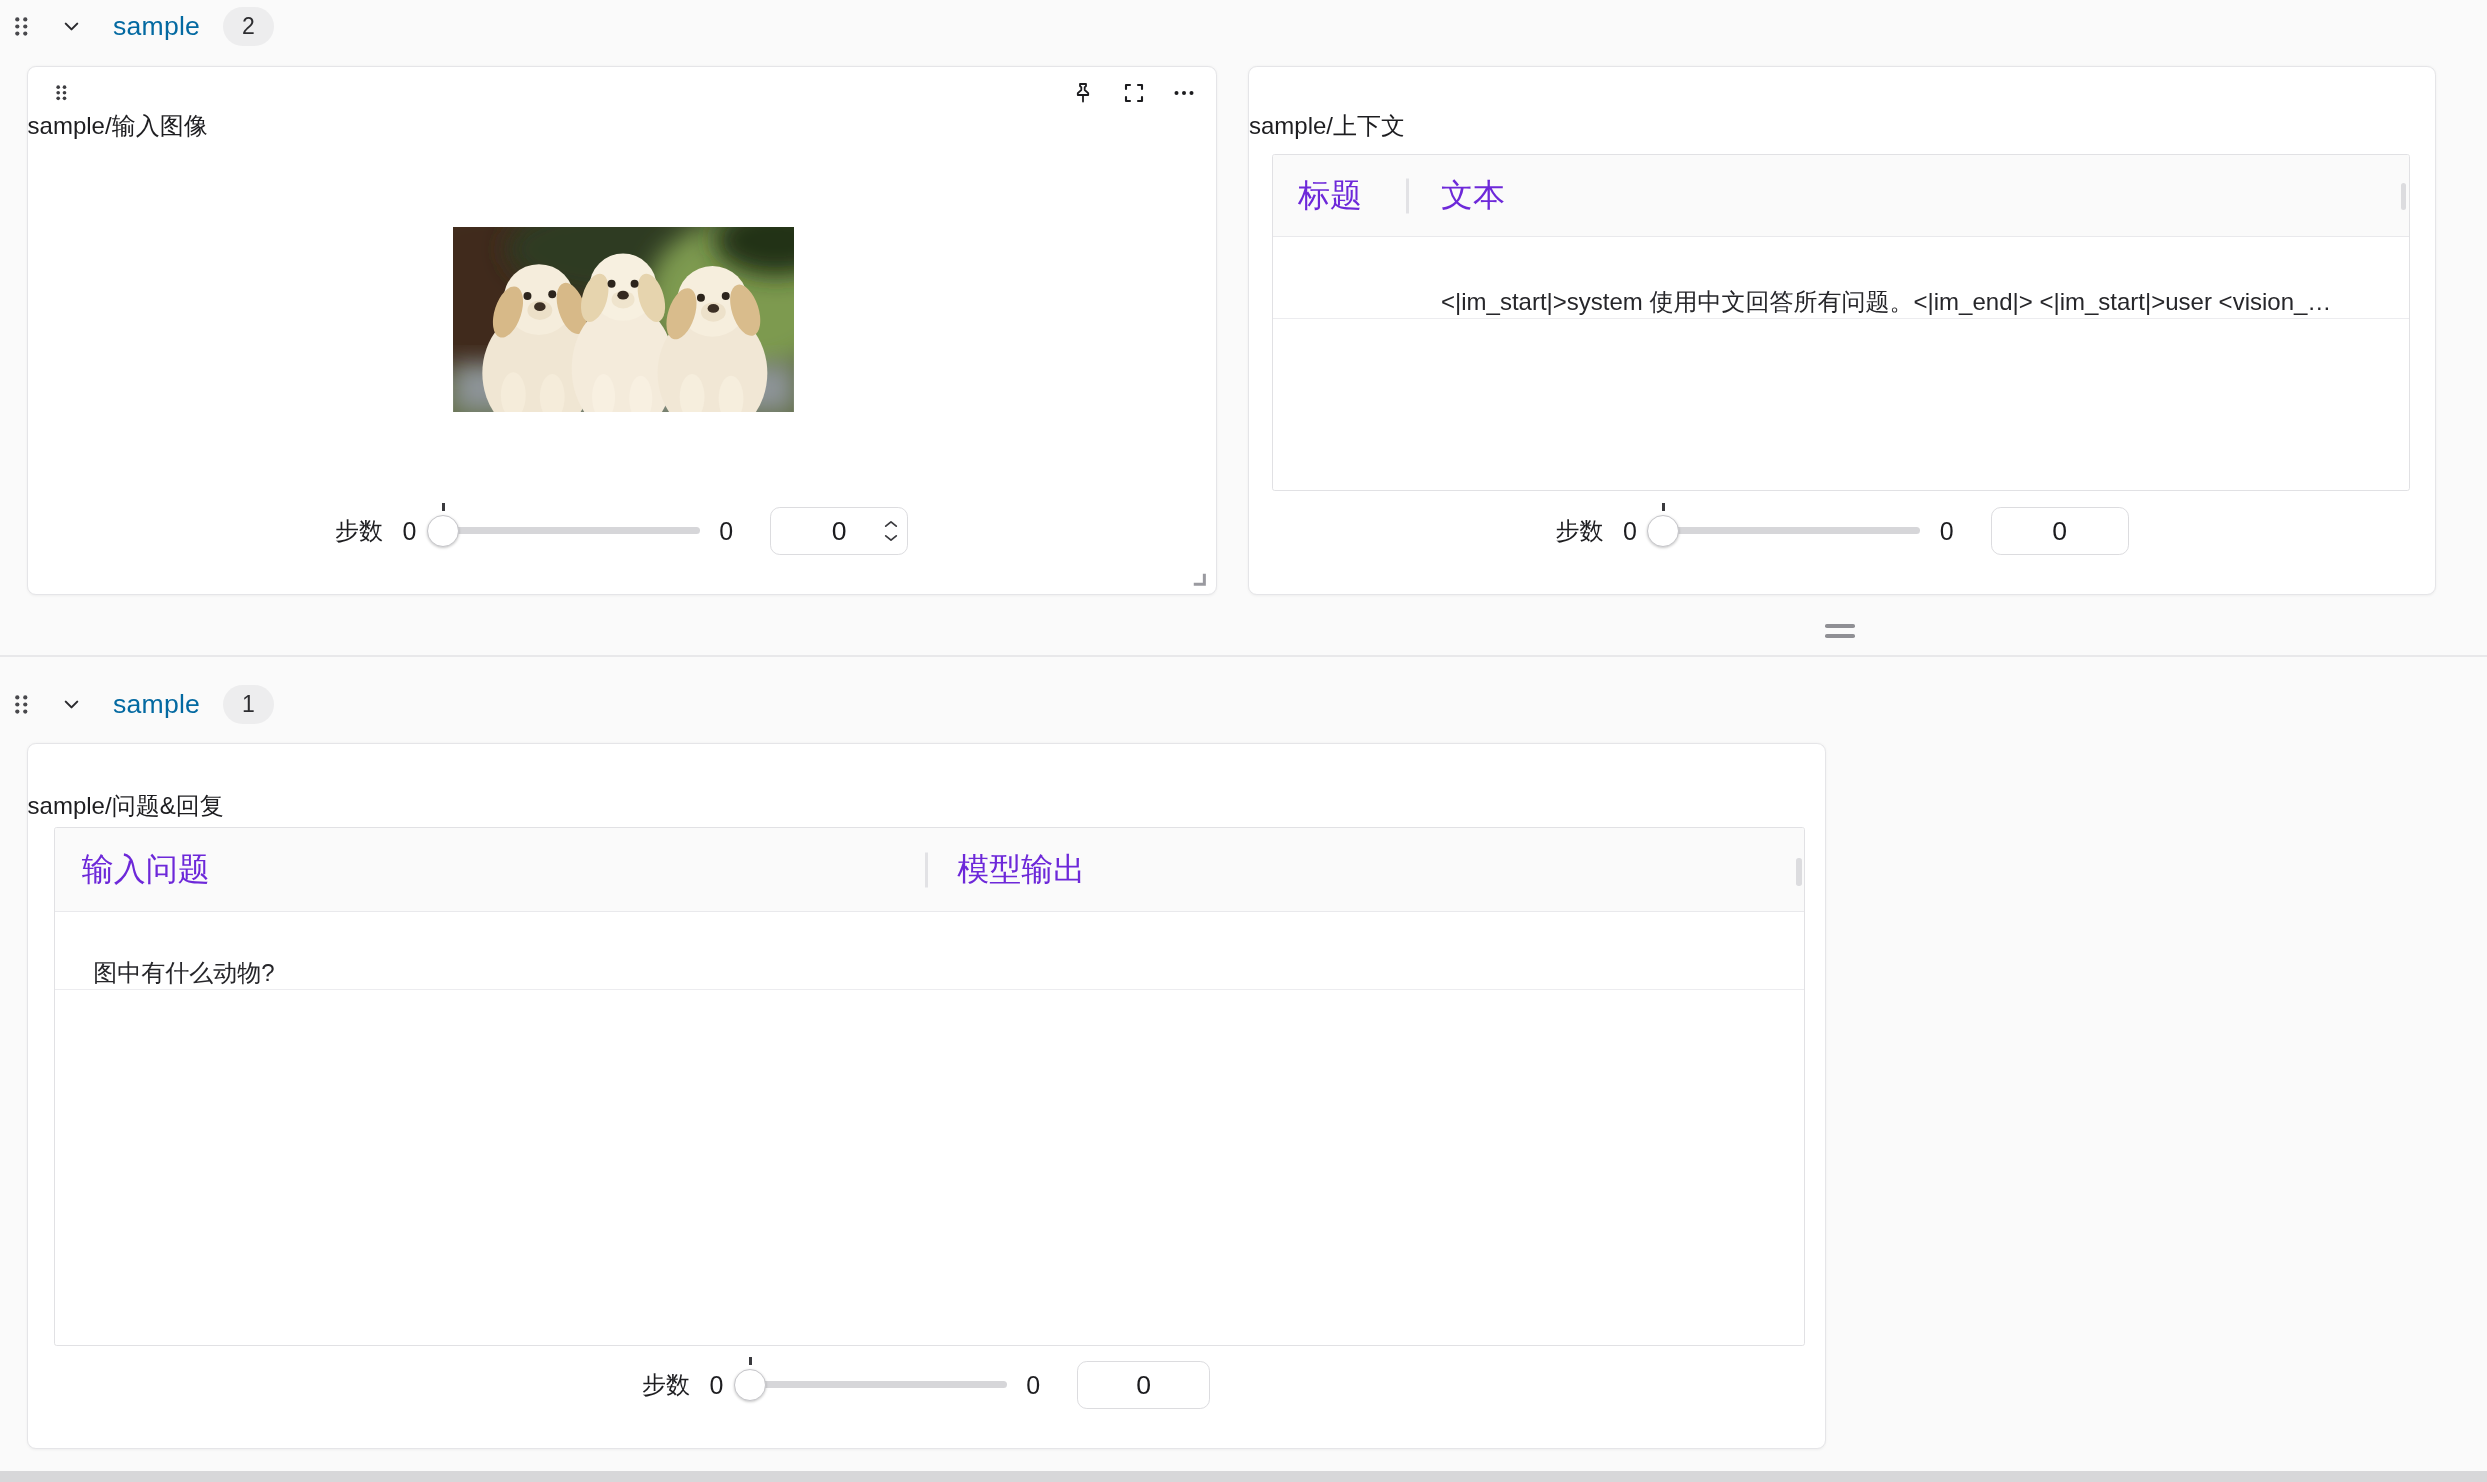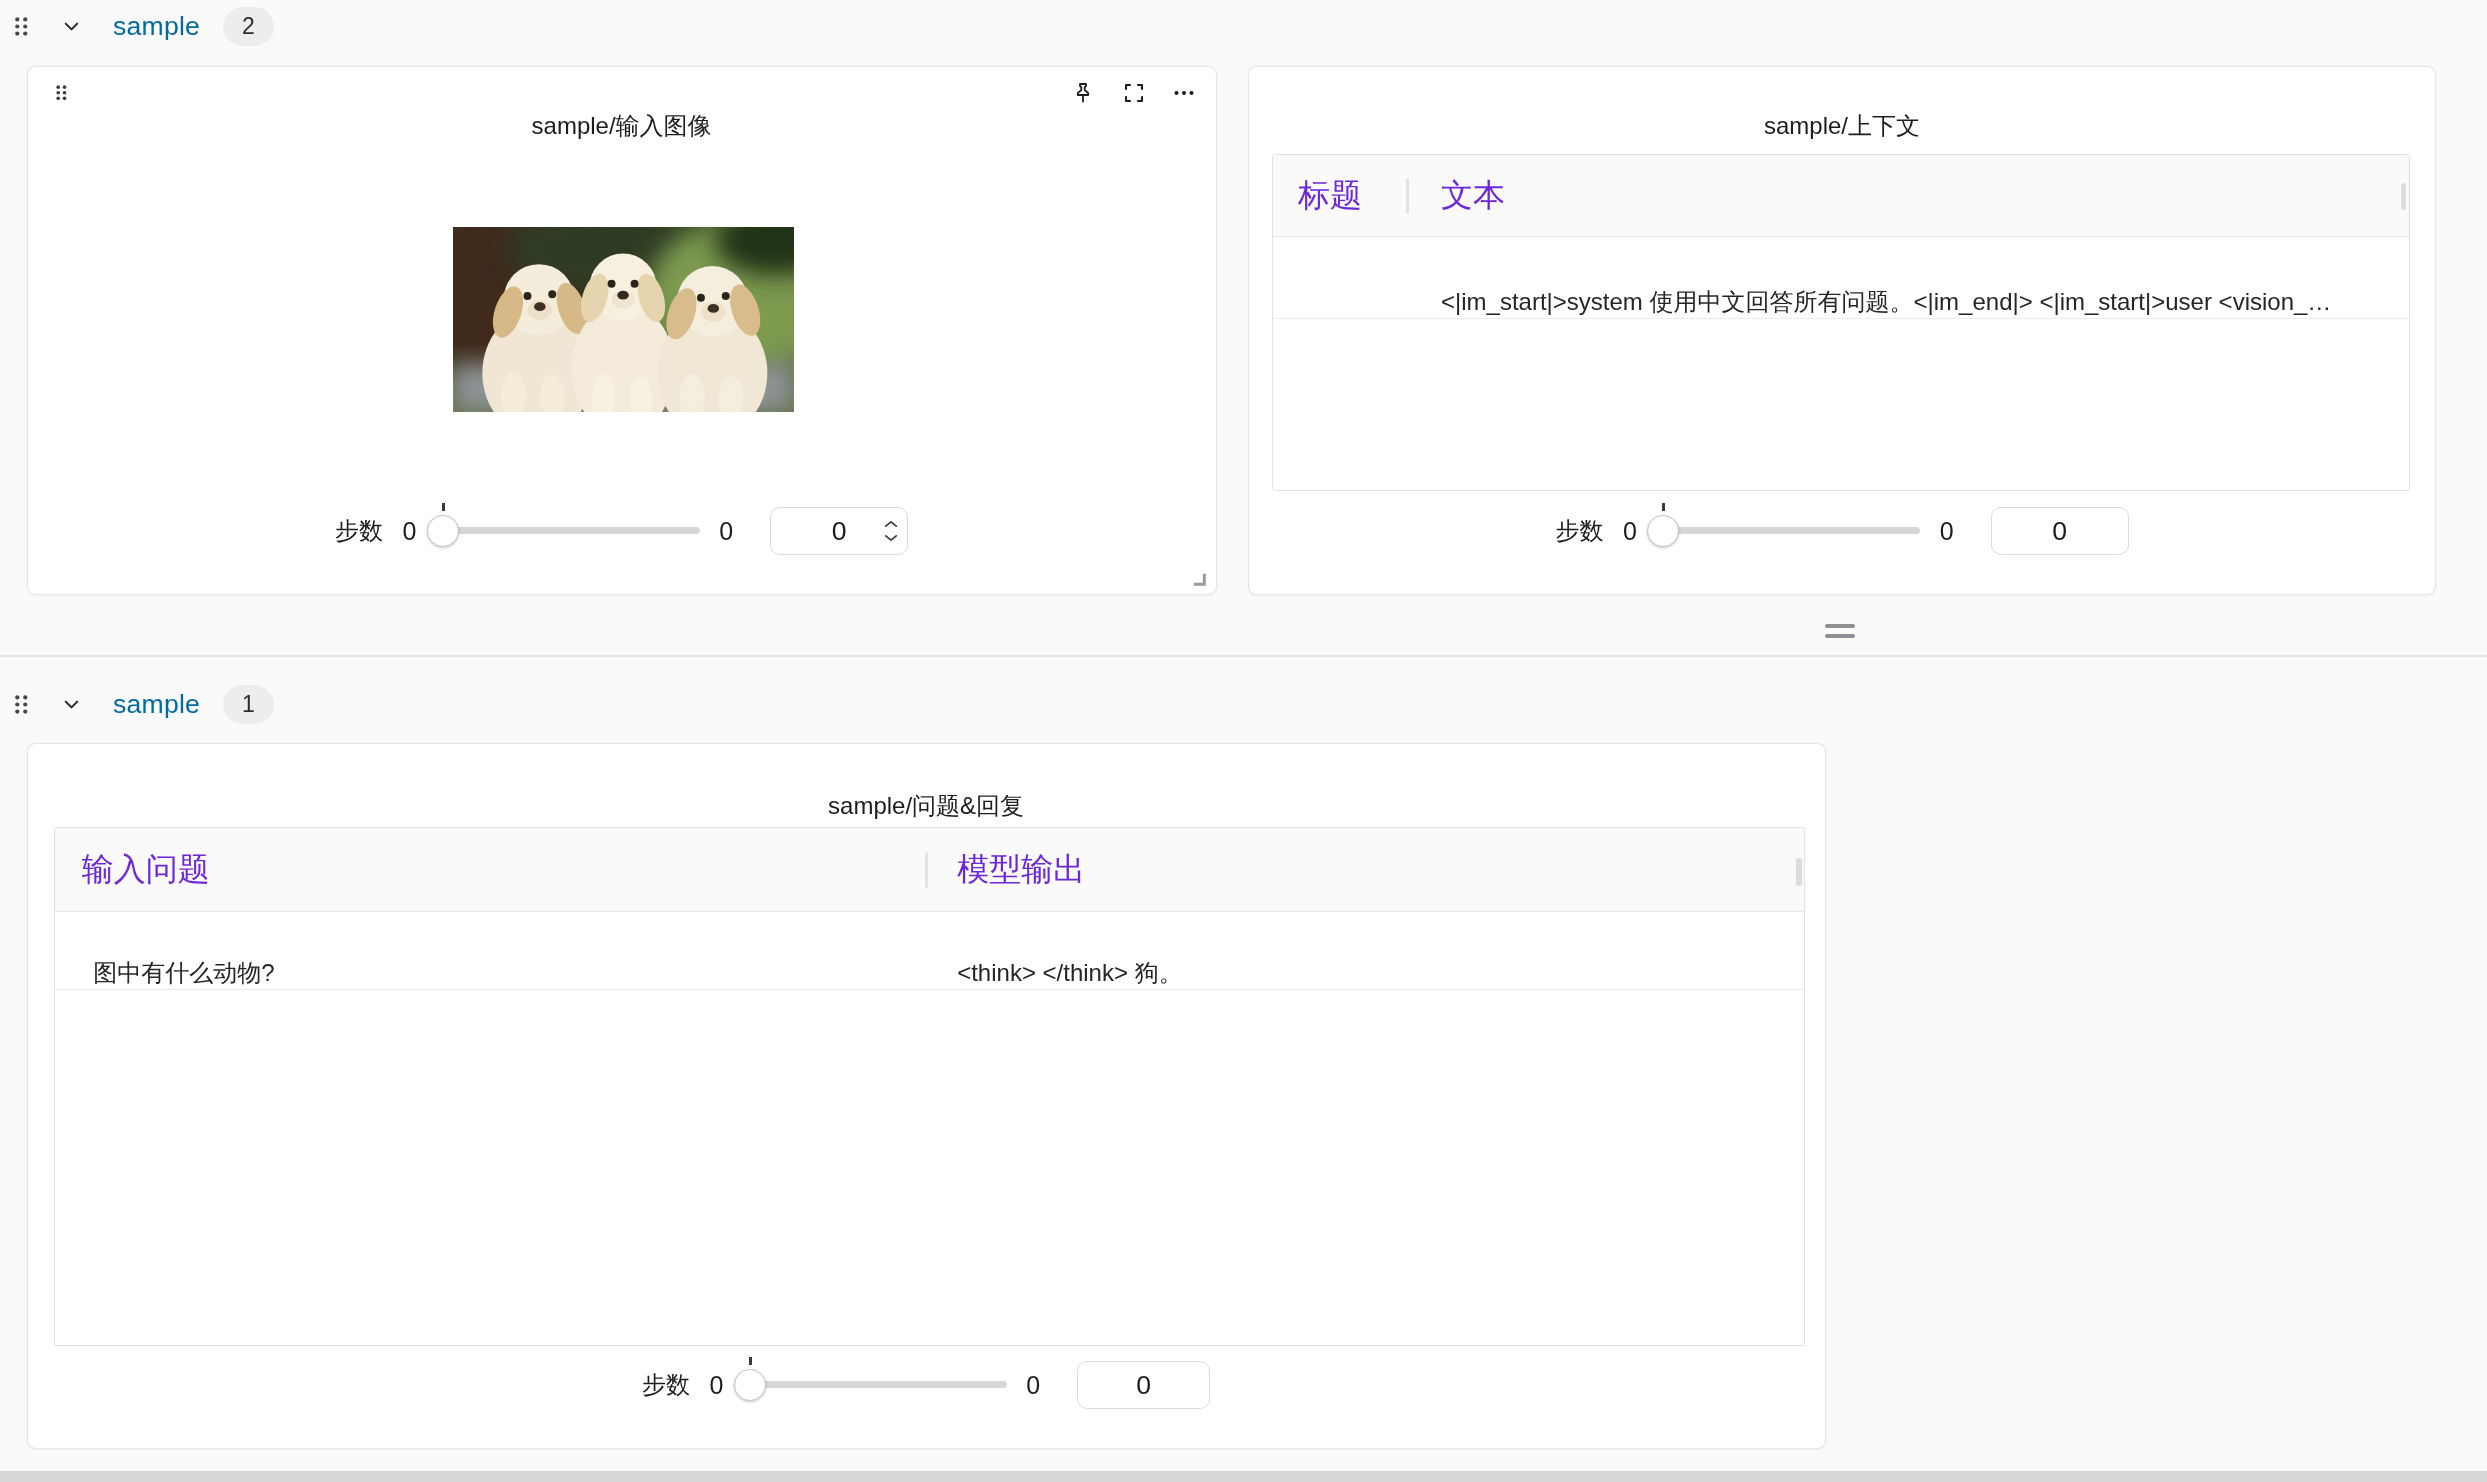--- a/index.html
+++ b/index.html
@@ -13,21 +13,21 @@
   
   .section-header{position:absolute;left:12.4px;height:43px;display:flex;align-items:center;}
   .drag-dots{flex:0 0 auto;cursor:grab;}
   .sec-chevron{margin-left:30px;flex:0 0 auto;cursor:pointer;}
   .section-title{margin-left:30px;font-size:26.6px;font-weight:400;color:#0369a1;letter-spacing:0.2px;}
   .badge{margin-left:23px;background:#ededee;border-radius:885px;min-width:51px;height:39px;
          display:flex;align-items:center;justify-content:center;font-size:23px;color:#2d2d30;padding:0 14px;}
   
   .panel{position:absolute;background:#fff;border:0.9px solid #e5e5e8;border-radius:8.9px;
          box-shadow:0 0.9px 2.7px rgba(0,0,0,.05);}
-  .panel-title{position:absolute;top:43px;left:0;right:0;text-align:center;
+  .panel-title{position:absolute;top:43px;left:0;right:0;
                font-size:24px;font-weight:400;color:#1d1d20;}
   .panel-drag{position:absolute;left:26.6px;top:16px;cursor:grab;}
   .panel-actions{position:absolute;right:19.5px;top:14px;display:flex;gap:26.6px;align-items:center;}
   .panel-actions svg{cursor:pointer;display:block;}
   .resize-corner{position:absolute;right:8.9px;bottom:7px;cursor:nwse-resize;}
   
   .media-table{position:absolute;background:#fff;border:0.9px solid #e1e1e4;border-radius:2.7px;overflow:hidden;}
   .thead{position:relative;background:#fafafa;border-bottom:0.9px solid #e9e9ec;}
   .th{position:absolute;top:0;height:100%;display:flex;align-items:center;
       font-size:32px;font-weight:400;color:#6d28d9;white-space:nowrap;}
@@ -258,23 +258,20 @@
       <div class="thead" style="height:84px">
         <span class="th" style="left:26.6px">输入问题</span>
         <span class="col-divider" style="left:870px"></span>
         <span class="th" style="left:902px">模型输出</span>
         <span class="vscroll-thumb" style="top:30px;height:28px"></span>
       </div>
       <div class="trow" style="height:78px">
         <div class="cell" style="left:38px;width:833px">
           <span>图中有什么动物?</span>
         </div>
-        <div class="cell" style="left:902px;width:815px">
-          <span>&lt;think&gt; &lt;/think&gt; 狗。</span>
-        </div>
       </div>
     </div>
 
     <div class="stepper">
       <span class="st-label">步数</span>
       <span class="st-min">0</span>
       <div class="slider">
         <span class="slider-tick"></span>
         <span class="slider-track"></span>
         <span class="slider-thumb"></span>

